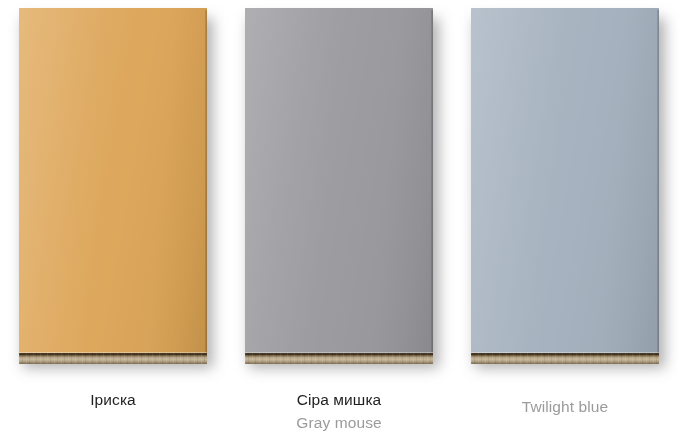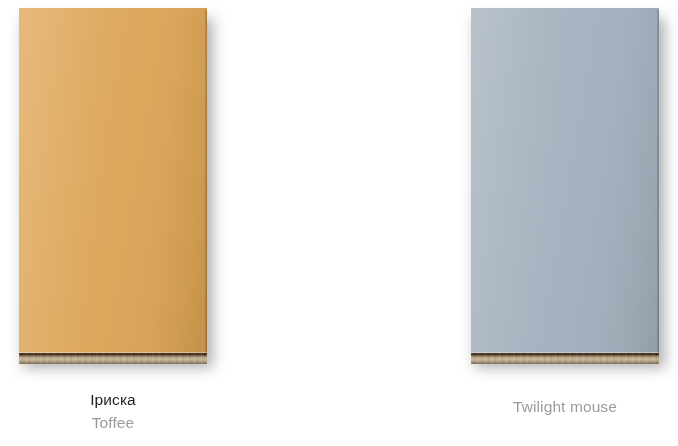--- a/index.html
+++ b/index.html
@@ -182,34 +182,49 @@
       <div class="panel-face" id="face-0">
         <div class="panel-face-inner" id="faceinner-0" style="background: linear-gradient(95deg, rgb(226, 176, 106) 0%, rgb(221, 167, 92) 45%, rgb(221, 167, 92) 72%, rgb(210, 156, 78) 100%);"></div>
         <div class="panel-sheen"></div>
       </div>
       <div class="panel-side"></div>
       <div class="panel-edge-top-line"></div>
       <div class="panel-edge"></div>
     </div>
     <div class="caption">
       <span class="caption-primary">Іриска</span>
-      <span class="caption-secondary">Toffee</span>
     </div>
   </div>
 
+  <div class="swatch-card">
+    <div class="panel-wrap">
+      <div class="panel-shadow"></div>
+      <div class="panel-face" id="face-1">
+        <div class="panel-face-inner" id="faceinner-1" style="background: linear-gradient(95deg, rgb(163, 163, 167) 0%, rgb(156, 156, 160) 45%, rgb(156, 156, 160) 72%, rgb(148, 148, 152) 100%);"></div>
+        <div class="panel-sheen"></div>
+      </div>
+      <div class="panel-side"></div>
+      <div class="panel-edge-top-line"></div>
+      <div class="panel-edge"></div>
+    </div>
+    <div class="caption">
+      <span class="caption-primary">Сіра мишка</span>
+      <span class="caption-secondary">Gray mouse</span>
+    </div>
+  </div>
 
   <div class="swatch-card">
     <div class="panel-wrap">
       <div class="panel-shadow"></div>
       <div class="panel-face" id="face-2">
         <div class="panel-face-inner" id="faceinner-2" style="background: linear-gradient(95deg, rgb(174, 185, 197) 0%, rgb(166, 178, 191) 45%, rgb(166, 178, 191) 72%, rgb(158, 170, 183) 100%);"></div>
         <div class="panel-sheen"></div>
       </div>
       <div class="panel-side"></div>
       <div class="panel-edge-top-line"></div>
       <div class="panel-edge"></div>
     </div>
     <div class="caption">
-      <span class="caption-secondary">Twilight mouse</span>
+      <span class="caption-secondary">Twilight blue</span>
     </div>
   </div>
 
 </div>
 
 </body></html>

